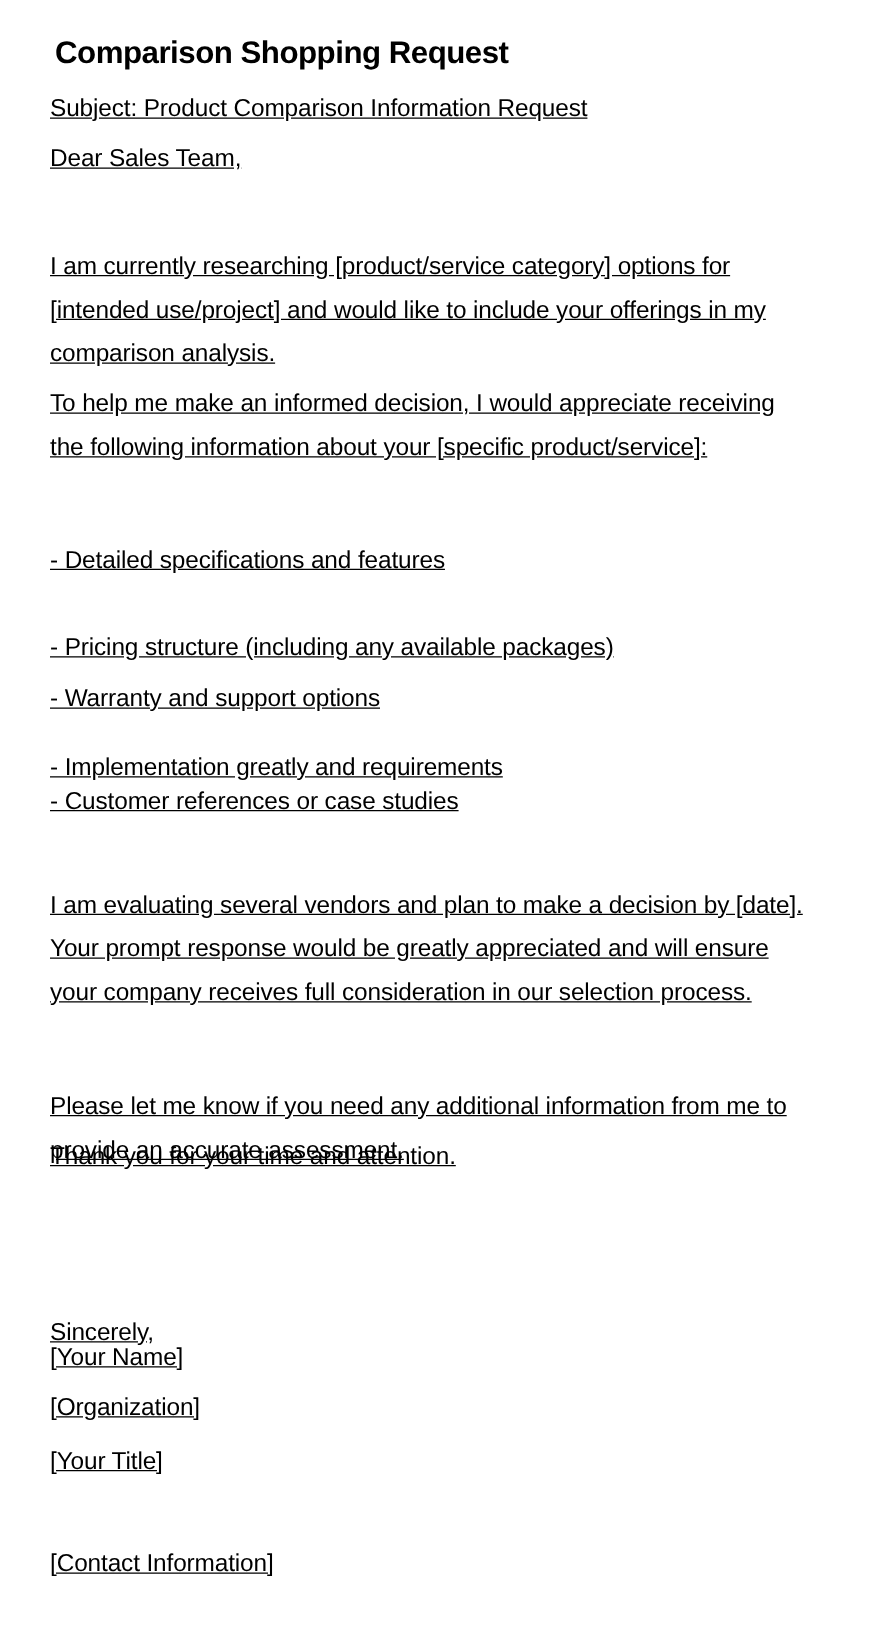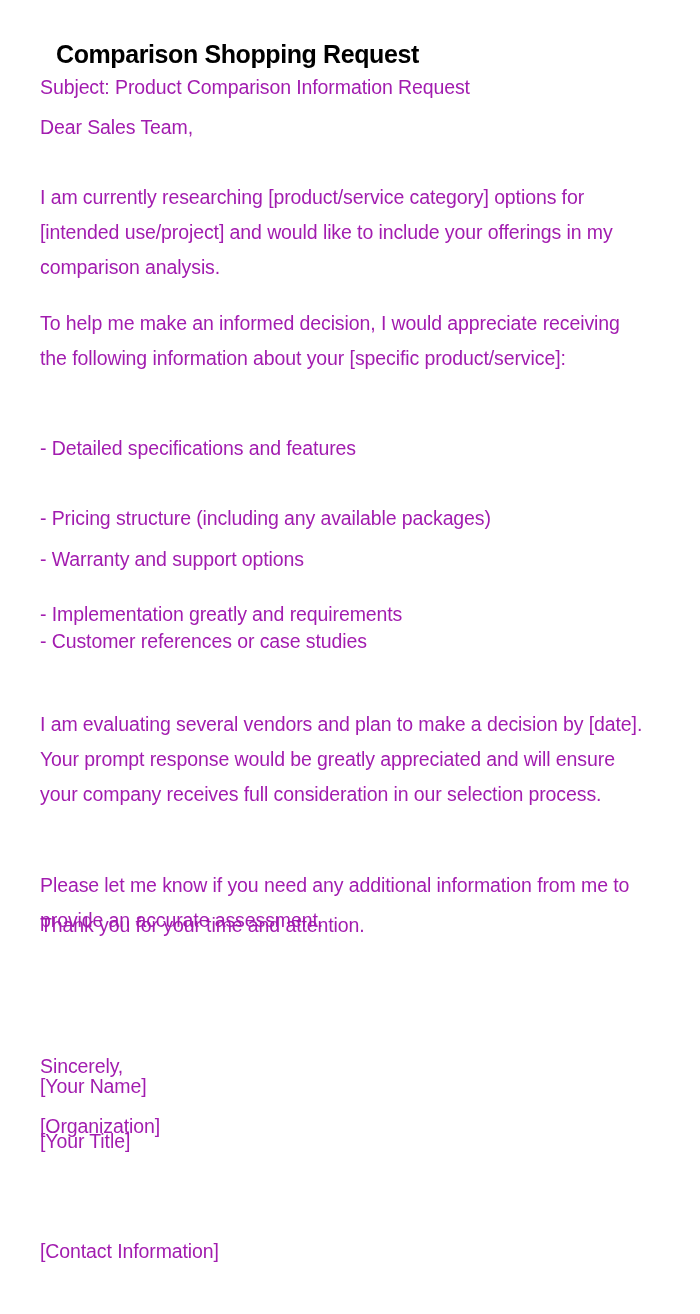--- a/index.html
+++ b/index.html
@@ -18,62 +18,63 @@
     .doc {
       position: absolute;
       left: 40px;
       top: 0;
       width: 610px;
     }
     .title {
       position: absolute;
       left: 0;
       top: 24px;
-      margin: 16px;
+      margin: 4px;
       font-size: 25px;
       font-weight: bold;
       color: #000;
       letter-spacing: -0.4px;
       white-space: nowrap;
     }
     .para {
       position: absolute;
       left: 0;
       margin: 0;
       font-size: 19.5px;
       line-height: 35px;
-      color: #a21caf;
+      color: #000000;
       letter-spacing: -0.1px;
+      text-decoration: underline;
     }
   </style>
 </head>
 <body>
 
 <div class="doc">
   <h1 class="title">Comparison Shopping Request</h1>
 
   <p class="para" style="top:70px;">Subject: Product Comparison Information Request</p>
 
   <p class="para" style="top:110px;">Dear Sales Team,</p>
 
-  <p class="para" style="top:180px; width:600px;">I am currently researching [product/service category] options for [intended use/project] and would like to include your offerings in my comparison analysis.</p>
+  <p class="para" style="top:196px; width:600px;">I am currently researching [product/service category] options for [intended use/project] and would like to include your offerings in my comparison analysis.</p>
 
   <p class="para" style="top:306px; width:580px;">To help me make an informed decision, I would appreciate receiving the following information about your [specific product/service]:</p>
 
   <p class="para" style="top:431px;">- Detailed specifications and features</p>
   <p class="para" style="top:501px;">- Pricing structure (including any available packages)</p>
   <p class="para" style="top:542px;">- Warranty and support options</p>
   <p class="para" style="top:597px;">- Implementation greatly and requirements</p>
   <p class="para" style="top:624px;">- Customer references or case studies</p>
 
   <p class="para" style="top:707px; width:605px;">I am evaluating several vendors and plan to make a decision by [date]. Your prompt response would be greatly appreciated and will ensure your company receives full consideration in our selection process.</p>
 
   <p class="para" style="top:868px; width:605px;">Please let me know if you need any additional information from me to provide an accurate assessment.</p>
 
   <p class="para" style="top:908px;">Thank you for your time and attention.</p>
 
   <p class="para" style="top:1049px;">Sincerely,</p>
 
   <p class="para" style="top:1069px;">[Your Name]</p>
-  <p class="para" style="top:1124px;">[Your Title]</p>
+  <p class="para" style="top:1152px;">[Your Title]</p>
   <p class="para" style="top:1109px;">[Organization]</p>
   <p class="para" style="top:1234px;">[Contact Information]</p>
 </div>
 
 </body></html>

